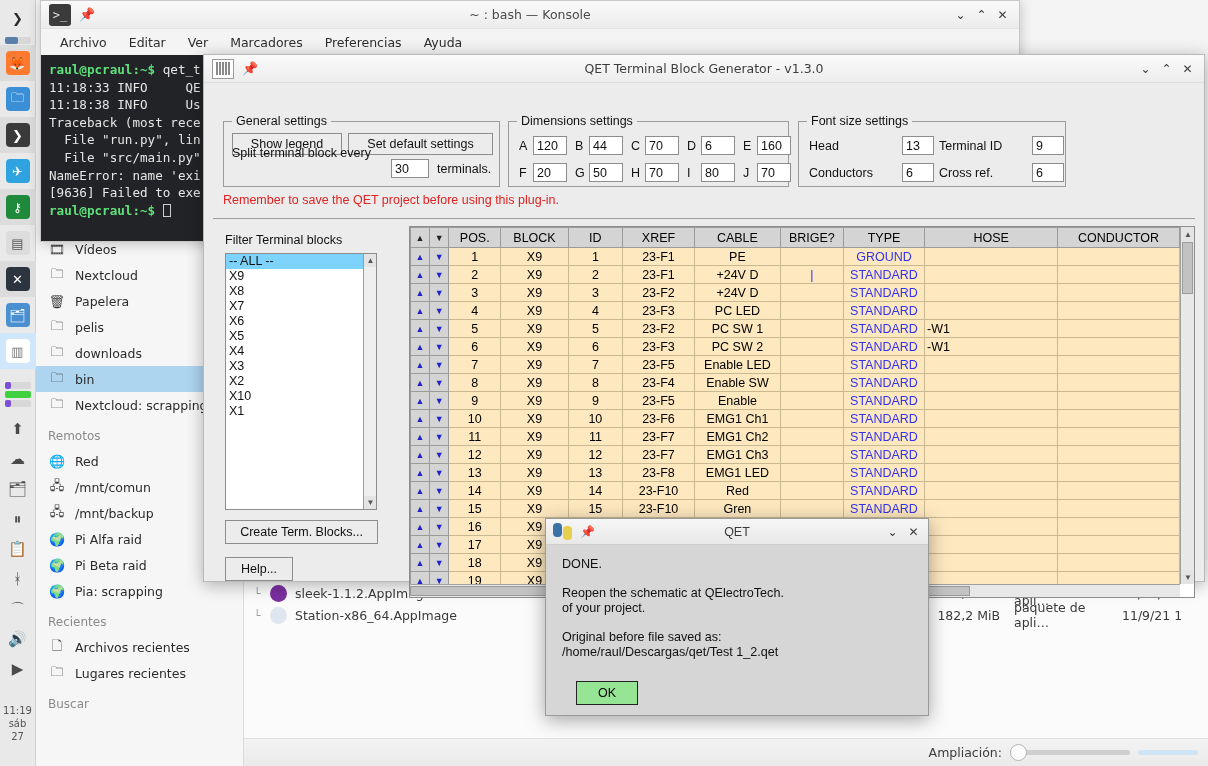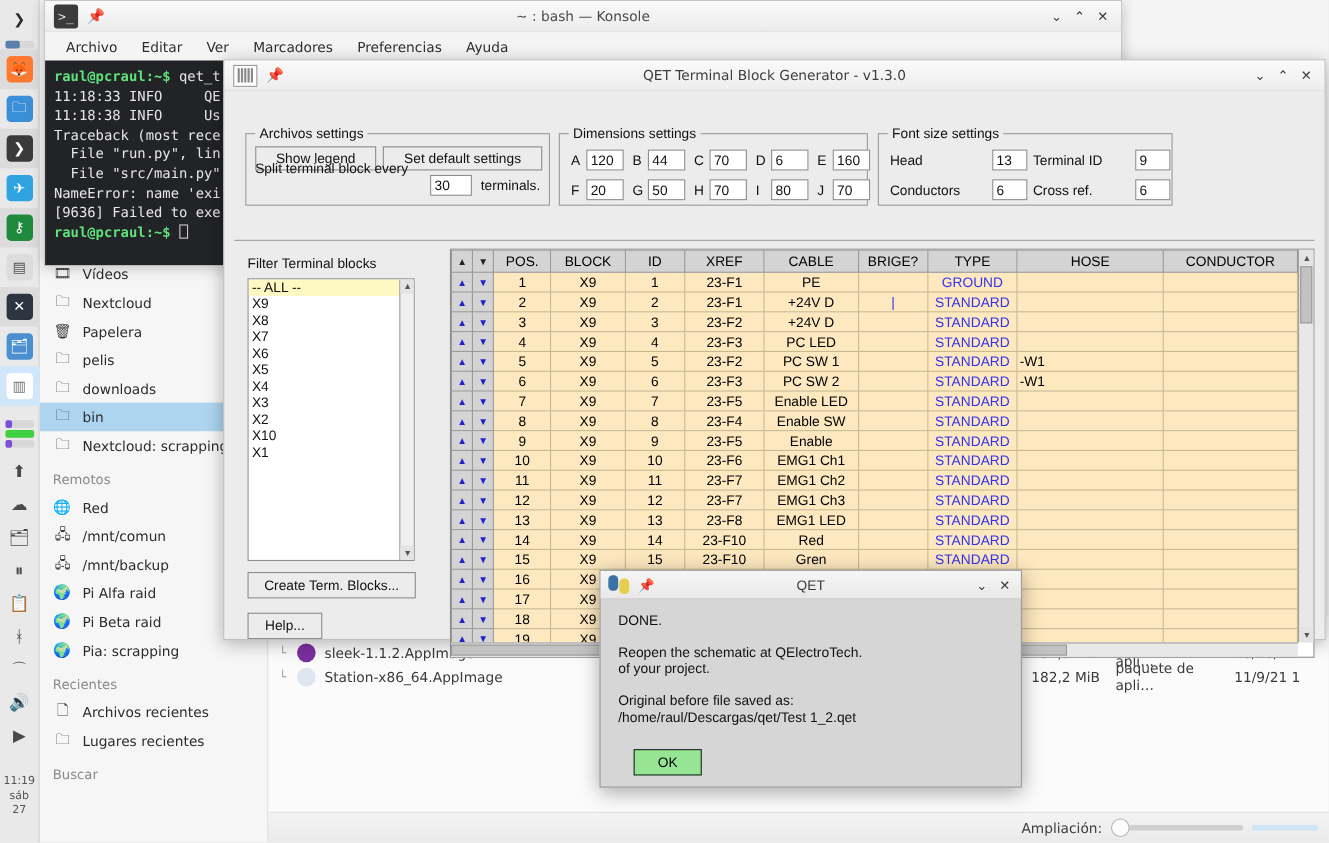--- a/index.html
+++ b/index.html
@@ -100,21 +100,21 @@
   .fld { background:#fff; border:1px solid #8d8d8d; height:19px; font-size:12.5px;
      padding:0 3px; color:#111; font-family:"Liberation Sans", sans-serif; display:flex; align-items:center;}
   .btn { background:#ececec; border:1px solid #8d8d8d; font-size:12.5px; color:#111;
      display:flex; align-items:center; justify-content:center; font-family:"Liberation Sans",sans-serif;}
   .lbl { font-size:12.5px; color:#111; }
 
   #warning { position:absolute; left:222px; top:163px; font-size:12.5px; color:#e02222;}
   #filter-list { position:absolute; left:224px; top:232px; width:152px; height:257px;
      background:#fff; border:1px solid #8d8d8d; overflow:hidden;}
   #filter-list .fi { height:15px; font-size:12.5px; padding-left:3px; color:#111; line-height:15px;}
-  #filter-list .fi.sel { background:#fef9c3; }
+  #filter-list .fi.sel { background:#7dd3fc; }
   #filter-sb { position:absolute; right:0; top:0; bottom:0; width:13px; background:#efefef; border-left:1px solid #9c9c9c;}
   .sb-arrow { width:13px; height:13px; display:flex; align-items:center; justify-content:center; font-size:8px; color:#555; background:#e4e4e4;}
 
   
   #tbl { position:absolute; left:408px; top:205px; right:10px; height:360px; background:#fff;
      border:1px solid #8d8d8d; overflow:hidden; font-family:"Liberation Sans", sans-serif;}
   #tbl table { border-collapse:collapse; width:100%; table-layout:fixed;}
   #tbl th { background:#d4d4d4; border:1px solid #9a9a9a; height:20px; font-size:12.5px;
      font-weight:normal; color:#000; }
   #tbl td { border:1px solid #c9b890; height:18px; font-size:12.5px; text-align:center;
@@ -348,21 +348,21 @@
     <div class="wctl">
         <div class="tbtn">⌄</div>
         <div class="tbtn">⌃</div>
         <div class="tbtn">✕</div>
       </div>
   </div>
 
   <div id="qet-body">
 
     <div class="gbox" style="left:19px; top:38px; width:277px; height:66px;">
-      <div class="gtitle">Archivos settings</div>
+      <div class="gtitle">General settings</div>
       <div class="btn" style="position:absolute;left:8px;top:11px;width:110px;height:22px;">Show legend</div>
       <div class="btn" style="position:absolute;left:124px;top:11px;width:145px;height:22px;">Set default settings</div>
       <div class="lbl" style="position:absolute;left:8px;top:24px;">Split terminal block every</div>
       <div class="fld" style="position:absolute;left:167px;top:37px;width:38px;">30</div>
       <div class="lbl" style="position:absolute;left:213px;top:40px;">terminals.</div>
     </div>
 
     <div class="gbox" id="dimbox" style="left:304px; top:38px; width:281px; height:66px;">
       <div class="gtitle">Dimensions settings</div>
     <div class="lbl" style="position: absolute; left: 10px; top: 17px;">A</div>
@@ -392,20 +392,21 @@
     <div class="lbl" style="position: absolute; left: 10px; top: 17px;">Head</div>
         <div class="fld" style="position: absolute; left: 103px; top: 14px; width: 32px;">13</div>
         <div class="lbl" style="position: absolute; left: 140px; top: 17px;">Terminal ID</div>
         <div class="fld" style="position: absolute; left: 233px; top: 14px; width: 32px;">9</div>
         <div class="lbl" style="position: absolute; left: 10px; top: 44px;">Conductors</div>
         <div class="fld" style="position: absolute; left: 103px; top: 41px; width: 32px;">6</div>
         <div class="lbl" style="position: absolute; left: 140px; top: 44px;">Cross ref.</div>
         <div class="fld" style="position: absolute; left: 233px; top: 41px; width: 32px;">6</div>
       </div>
 
+    <div id="warning" style="left:19px;top:110px;position:absolute;">Remember to save the QET project before using this plug-in.</div>
     <div style="position:absolute;left:9px;right:9px;top:135px;height:1px;background:#9e9e9e;"></div>
 
     <div style="position:absolute;left:21px;top:150px;font-size:12.5px;color:#111;">Filter Terminal blocks</div>
     <div id="filter-list" style="left:21px;top:170px;">
       <div class="fi sel" style="width: 138px;">-- ALL --</div>
         <div class="fi" style="width: 138px;">X9</div>
         <div class="fi" style="width: 138px;">X8</div>
         <div class="fi" style="width: 138px;">X7</div>
         <div class="fi" style="width: 138px;">X6</div>
         <div class="fi" style="width: 138px;">X5</div>

